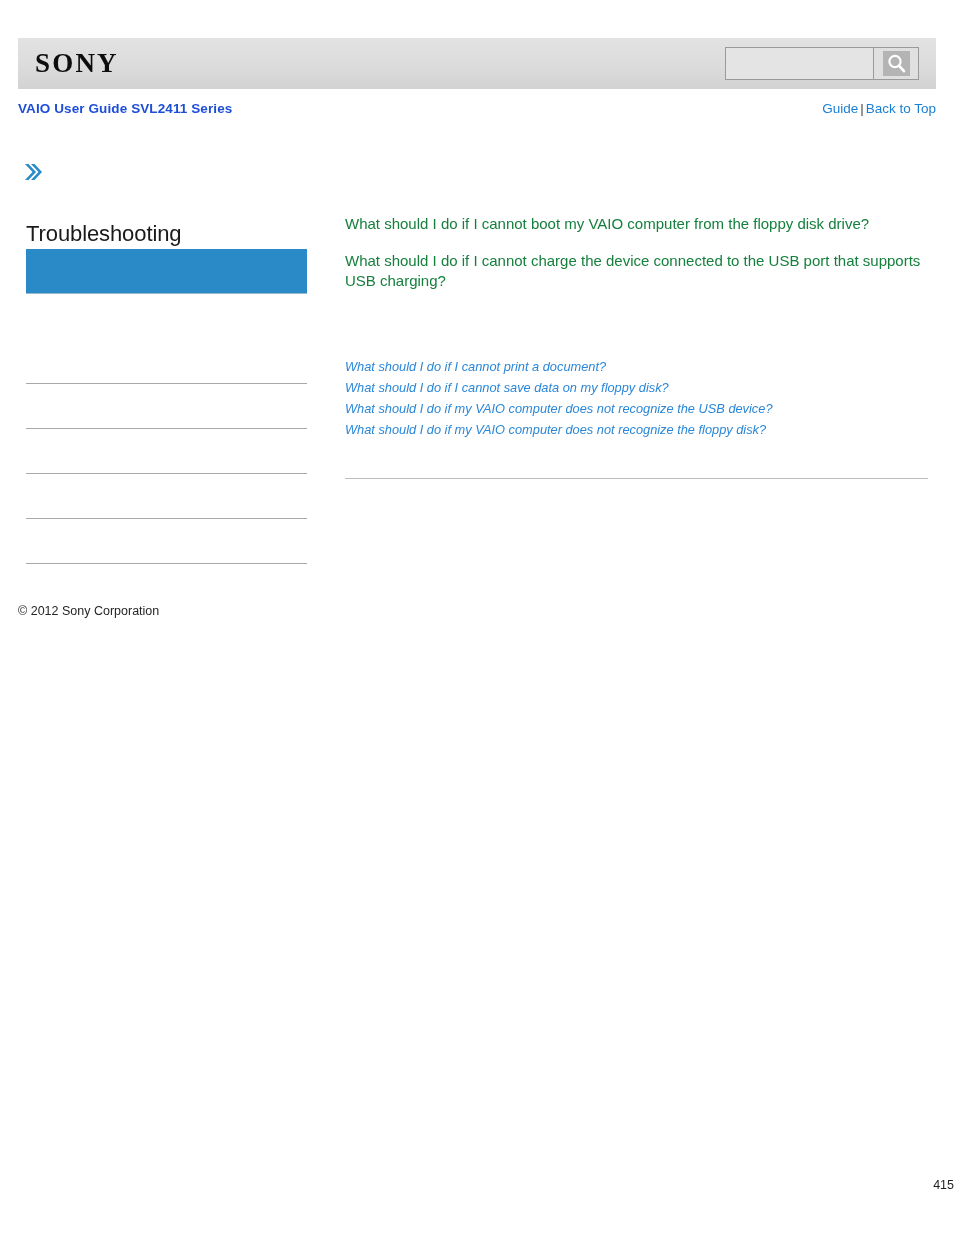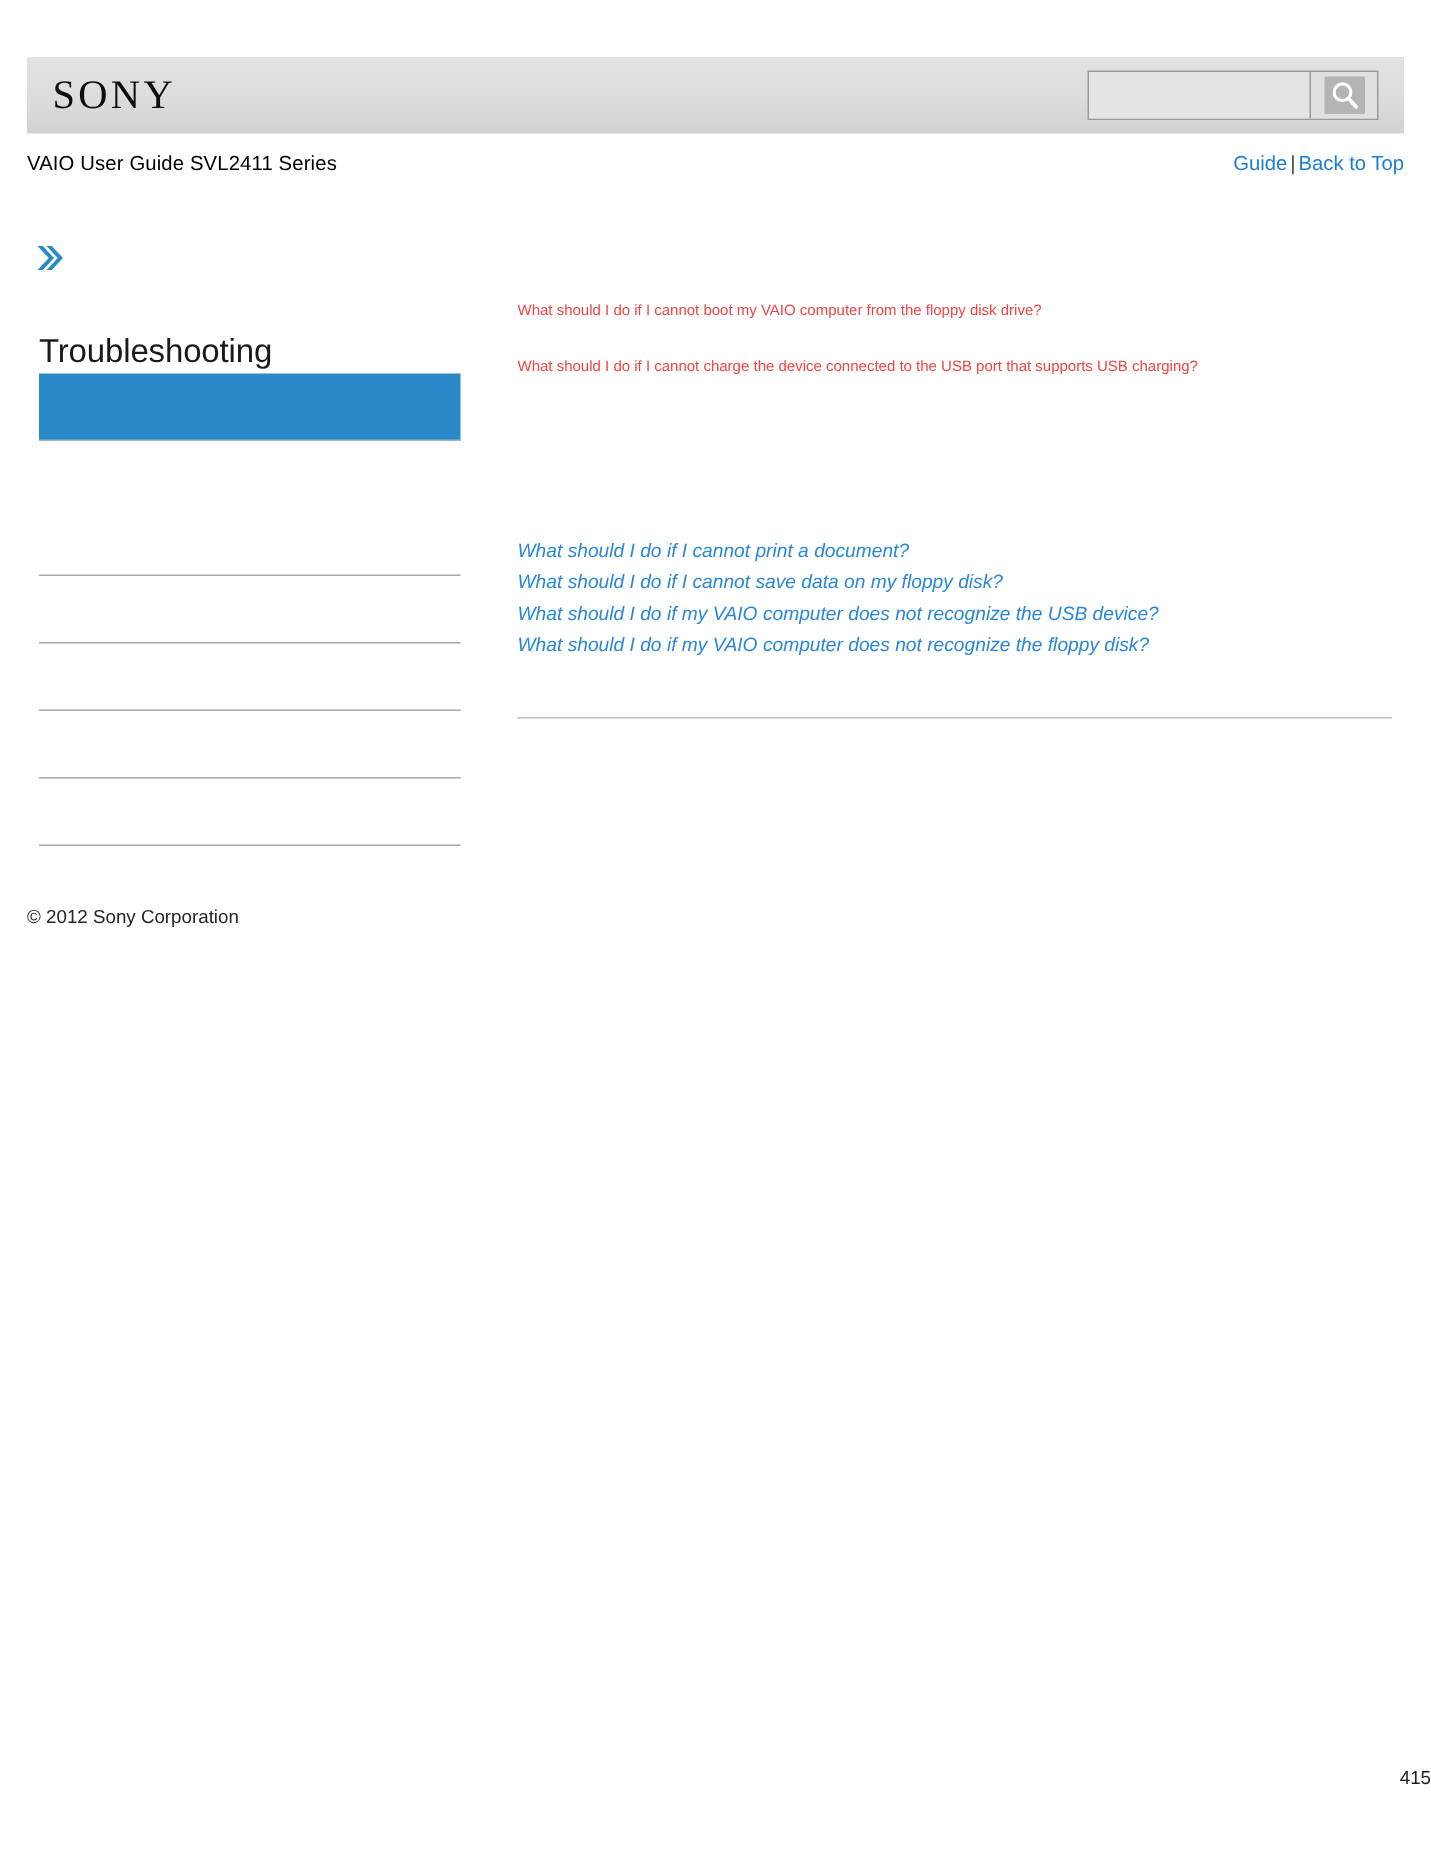--- a/index.html
+++ b/index.html
@@ -24,21 +24,21 @@
     width: 918px;
     height: 51px;
     background: linear-gradient(to bottom, #e2e2e2 0%, #dcdcdc 55%, #d2d2d2 100%);
     box-sizing: border-box;
   }
   .sony-logo {
     position: absolute;
     left: 17px;
     top: 10px;
     font-family: "Liberation Serif", "DejaVu Serif", serif;
-    font-weight: normal;
+    font-weight: bold;
     font-size: 27px;
     letter-spacing: 2.2px;
     color: #0d0d0d;
     line-height: 31px;
     user-select: none;
   }
 
   
   .search-wrap {
     position: absolute;
@@ -84,23 +84,24 @@
     justify-content: center;
   }
   .search-glyph svg { display: block; }
 
   
   .guide-title {
     position: absolute;
     left: 18px;
     top: 101px;
     font-size: 13.5px;
-    color: #000000;
+    color: #1d4ed8;
     letter-spacing: 0.1px;
     white-space: nowrap;
+    font-weight: bold;
   }
   .topnav {
     position: absolute;
     right: 18px;
     top: 101px;
     font-size: 13.5px;
     color: #555;
     white-space: nowrap;
   }
   .topnav a {
@@ -172,26 +173,27 @@
 
   
   .main-col {
     position: absolute;
     left: 345px;
     top: 198px;
     width: 585px;
   }
   .lead-link {
     display: block;
-    font-size: 10px;
+    font-size: 15px;
     line-height: 20.5px;
-    color: #ef4444;
+    color: #15803d;
     text-decoration: none;
     margin-bottom: 16px;
     max-width: 578px;
+    margin-top: 16px;
   }
   .lead-link:last-of-type { margin-bottom: 0; }
 
   .sub-list {
     position: absolute;
     left: 345px;
     top: 356px;
     width: 590px;
   }
   .sub-link {

